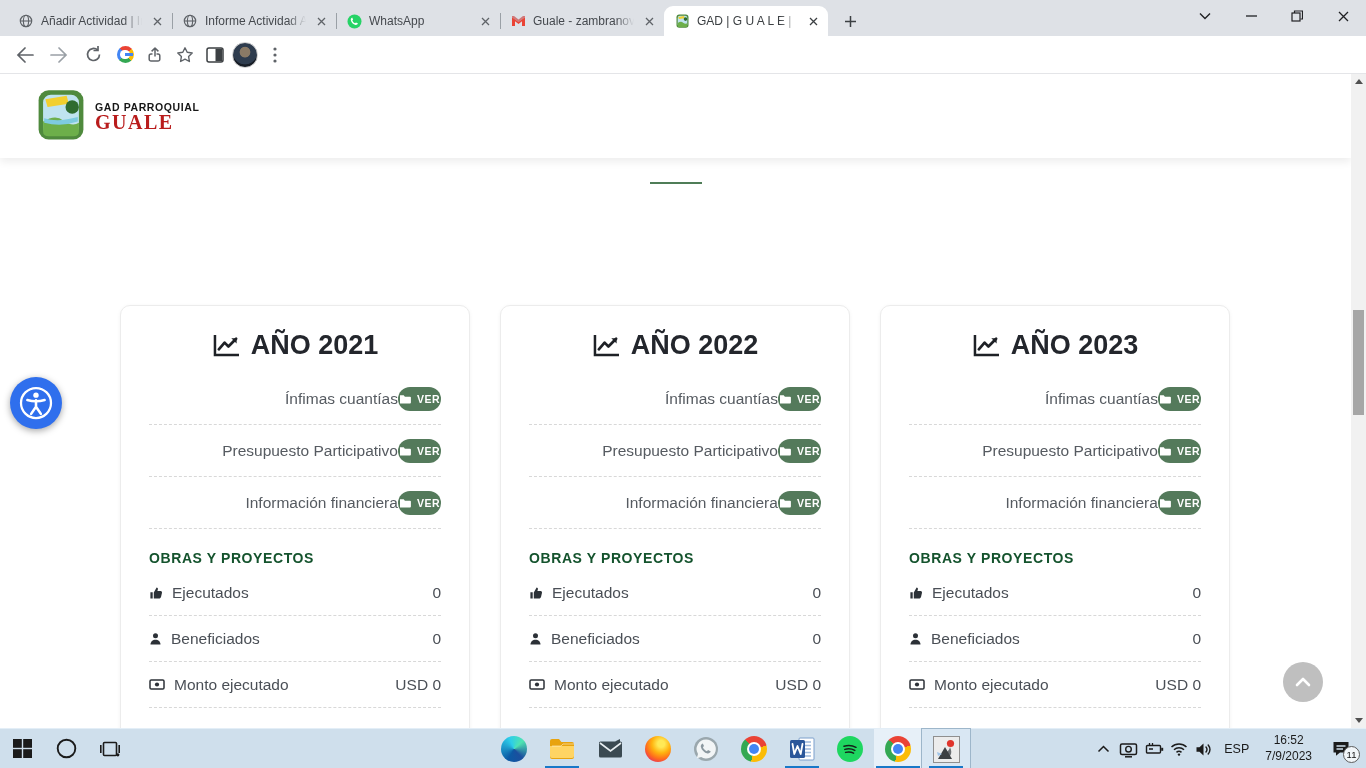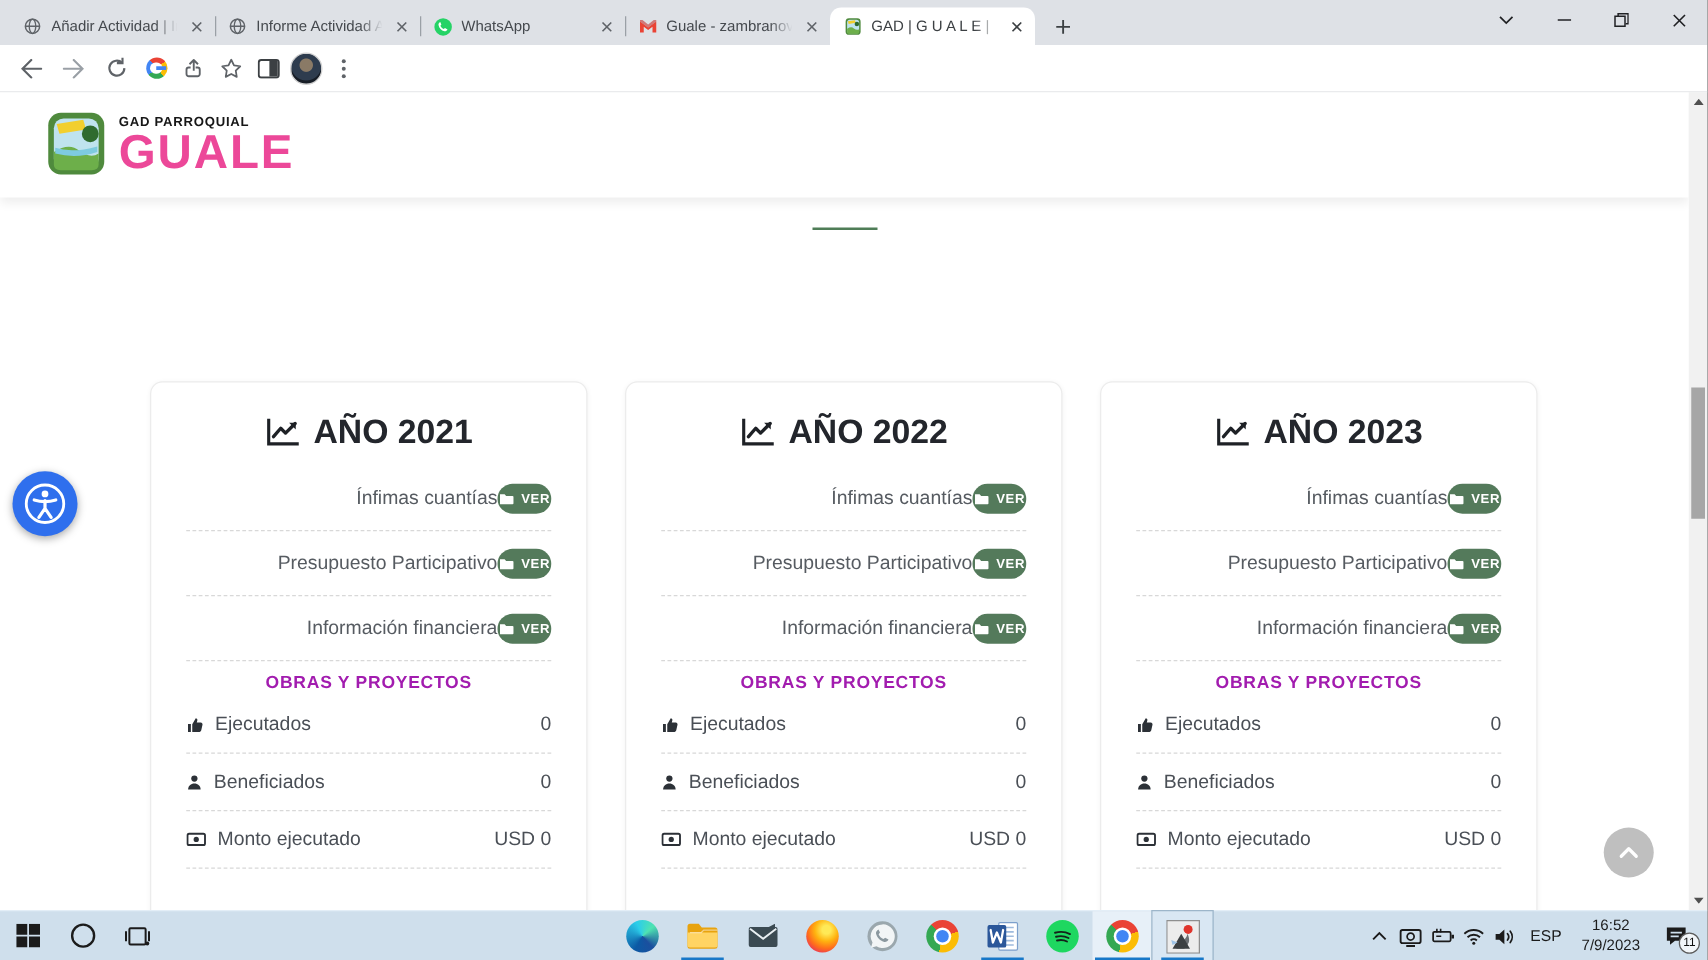--- a/index.html
+++ b/index.html
@@ -29,34 +29,34 @@
     background:conic-gradient(from -40deg,#ea4335 0 90deg,#fbbc05 90deg 180deg,#34a853 180deg 270deg,#4285f4 270deg 360deg); }
   .gicon::before { content:""; position:absolute; inset:3.6px; background:#fff; border-radius:50%; }
   .gicon::after { content:""; position:absolute; right:0.5px; top:7px; width:8px; height:3.4px; background:#4285f4; }
   .avatar { width:26px; height:26px; border-radius:50%; background:radial-gradient(circle at 50% 38%, #8a7a66 0 26%, #2e3c4e 30% 62%, #171d26 66%); border:1px solid #d0d0d0; }
 
   
   .page { position:absolute; top:74px; left:0; width:1351px; height:654px; background:#fff; overflow:hidden; }
   .site-header { position:relative; height:84px; background:#fff; display:flex; align-items:center; padding:0 36px; box-shadow:0 4px 8px rgba(0,0,0,.07); z-index:5; }
   .logo-group { display:flex; align-items:center; gap:9px; }
   .logo-text .l1 { font-size:10.5px; font-weight:800; letter-spacing:.6px; color:#171717; }
-  .logo-text .l2 { font-size:38px; font-weight:800; letter-spacing:1.5px; color:#ec4899; line-height:.95; }
+  .logo-text .l2 { font-size:20px; font-weight:800; letter-spacing:1.5px; color:#b91c1c; line-height:.95;font-family:Liberation Serif, serif; }
   .mainnav { margin-left:auto; display:flex; gap:27px; align-items:center; padding-right:16px; }
   .mainnav a { font-size:13px; font-weight:700; letter-spacing:.4px; color:#2b3037; text-decoration:none; white-space:nowrap; cursor:pointer; }
 
   .big-heading { margin-top:28px; text-align:center; font-size:45px; font-weight:600; color:#24272e; letter-spacing:-.5px; }
   .green-divider { width:52px; height:2px; background:#4f7d57; margin:24px auto 0; }
 
   .card { position:absolute; top:231px; width:350px; height:480px; background:#fff; border:1px solid #ececec; border-radius:10px; box-shadow:0 1px 4px rgba(0,0,0,.05); padding:20px 28px 0; }
   .card.c1 { left:120px; } .card.c2 { left:500px; } .card.c3 { left:880px; }
   .card-title { display:flex; align-items:center; justify-content:center; gap:10px; font-size:27px; font-weight:600; color:#23262c; margin-top:4px; }
   .link-row { display:flex; align-items:center; justify-content:flex-end; height:52px; border-bottom:1px dashed #d8d8d8; font-size:15.5px; color:#565b61; }
   .link-rows { margin-top:12px; }
   .ver-btn { background:#547a5b; color:#fff; font-size:10.5px; font-weight:700; letter-spacing:.5px; padding:6px 1px; border-radius:14px; display:flex; gap:6px; align-items:center; border:none; cursor:pointer; }
-  .section-title { text-align:center; font-size:14px; font-weight:700; color:#a21caf; margin-top:8px; letter-spacing:.6px; }
+  .section-title { font-size:14px; font-weight:700; color:#14532d; margin-top:21px; letter-spacing:.6px; }
   .stat-rows { margin-top:4px; }
   .stat-row { display:flex; align-items:center; height:46px; border-bottom:1px dashed #d8d8d8; font-size:15.5px; color:#4a4f56; }
   .stat-icon { margin-right:9px; color:#2c3137; display:flex; }
   .stat-value { margin-left:auto; }
 
   .a11y-btn { position:absolute; left:10px; top:303px; width:52px; height:52px; border-radius:50%; background:#2f6fed; box-shadow:0 2px 7px rgba(0,0,0,.35); display:flex; align-items:center; justify-content:center; z-index:9; cursor:pointer; }
   .scrolltop-btn { position:absolute; left:1283px; top:588px; width:40px; height:40px; border-radius:50%; background:#bfbfbf; display:flex; align-items:center; justify-content:center; z-index:9; cursor:pointer; }
 
   
   .scrollbar { position:absolute; right:0; top:74px; width:15px; height:654px; background:#f1f1f1; z-index:20; }

